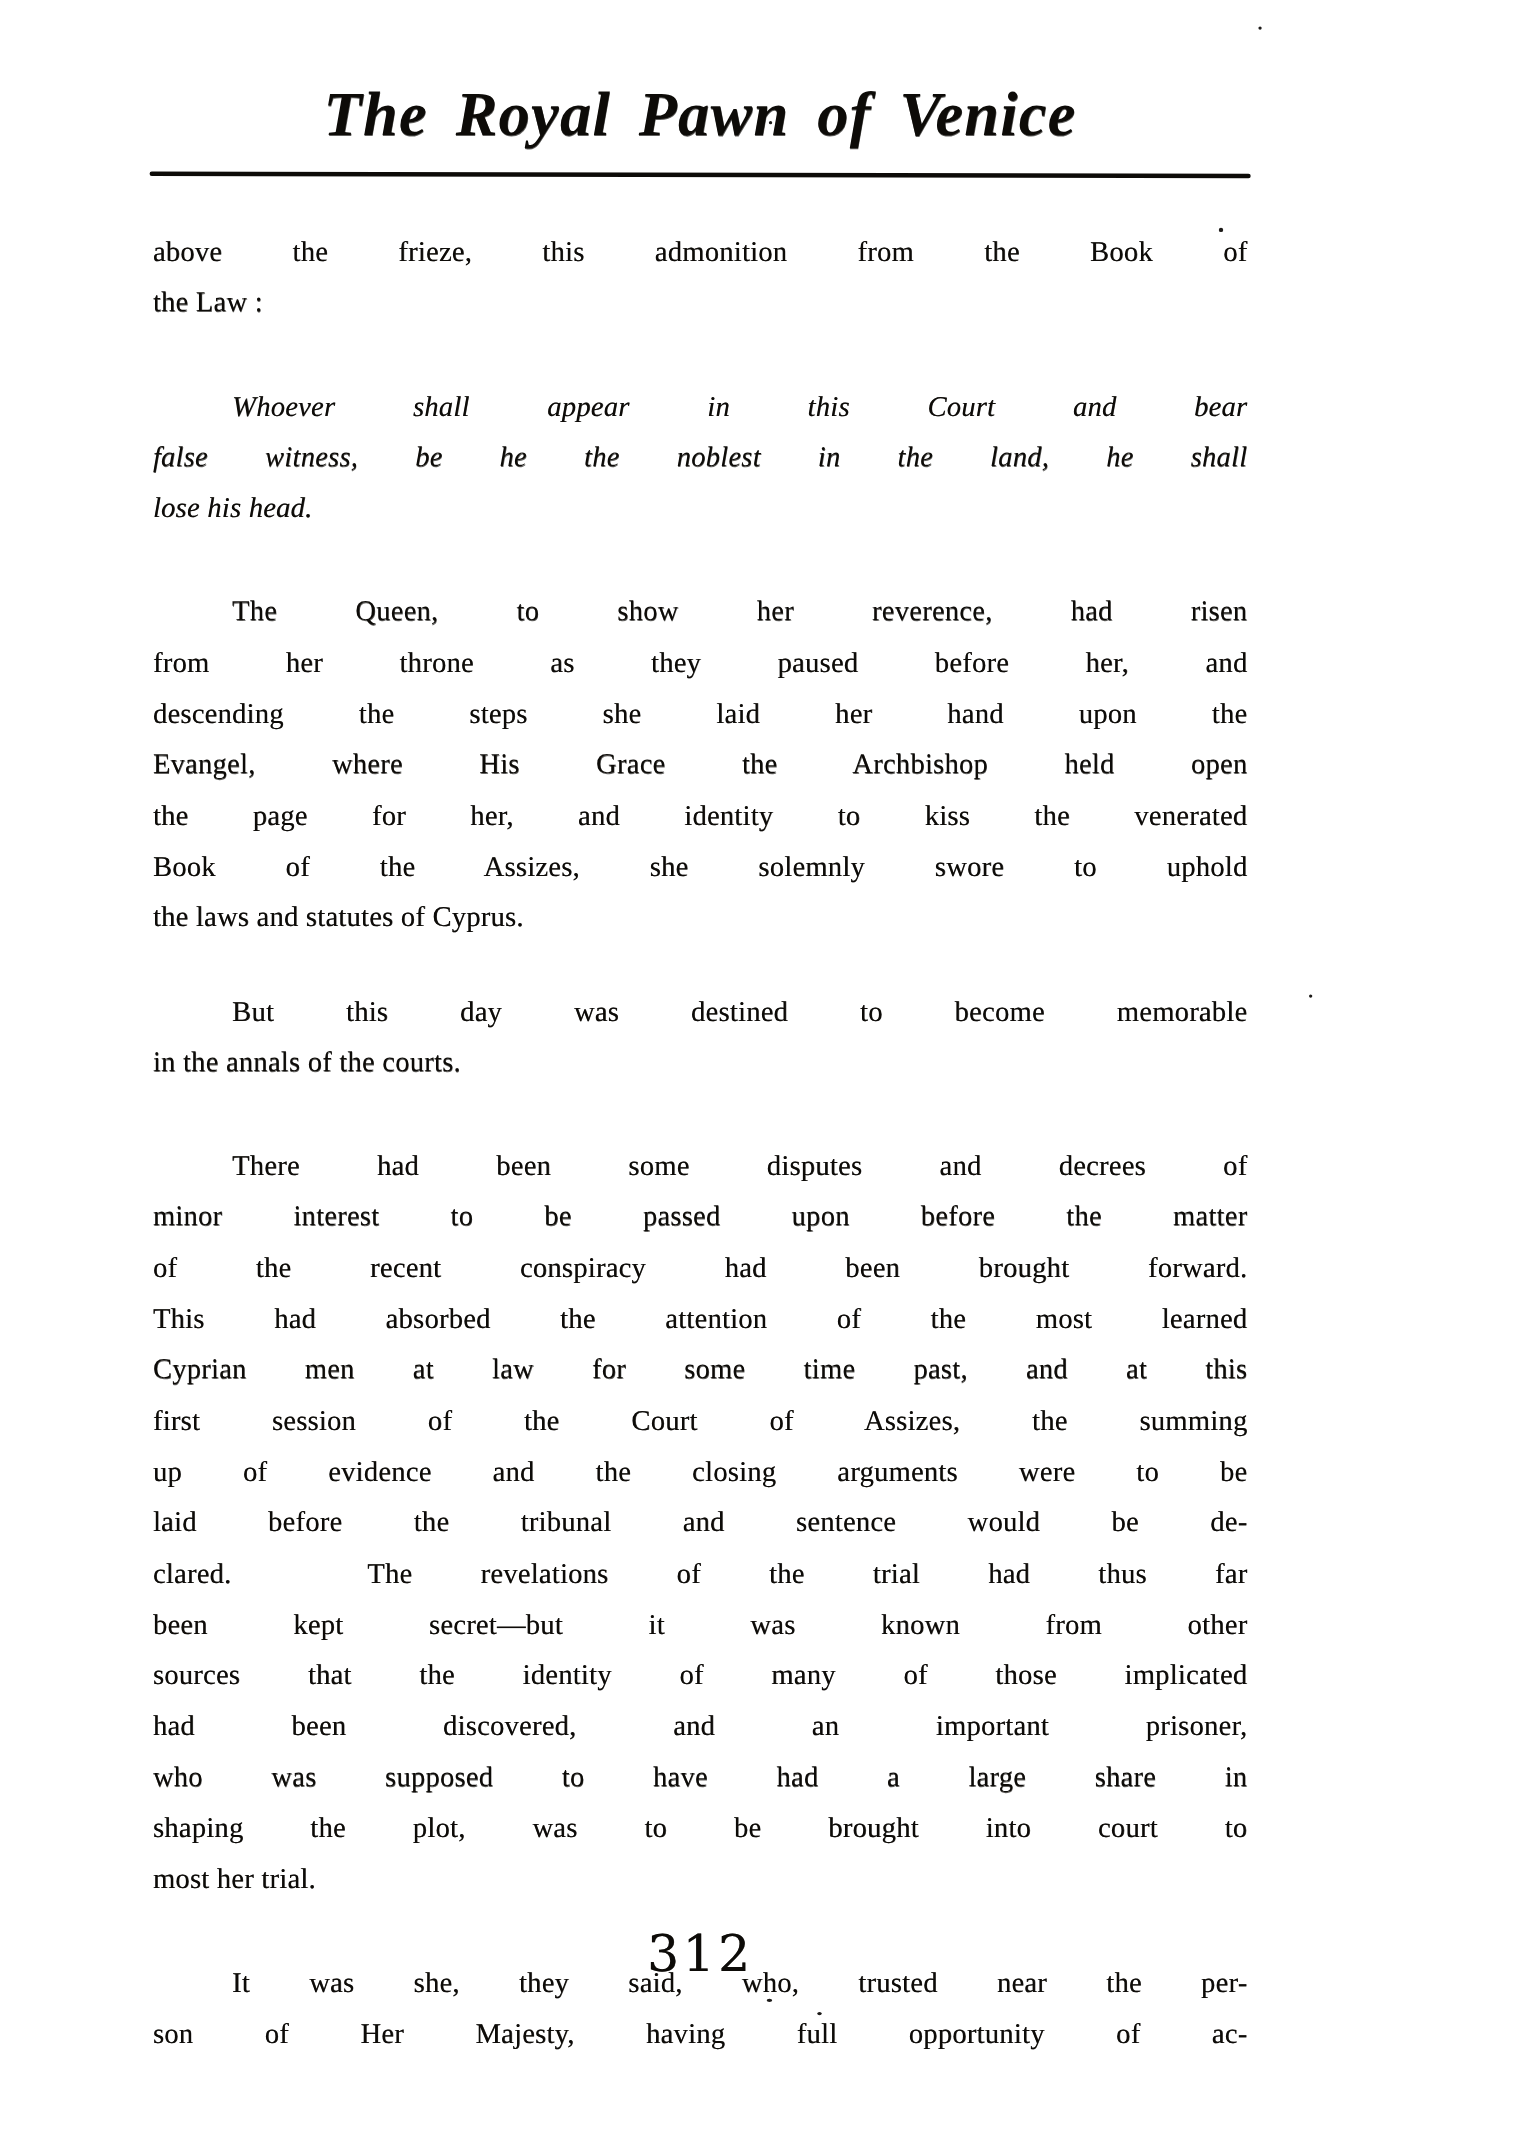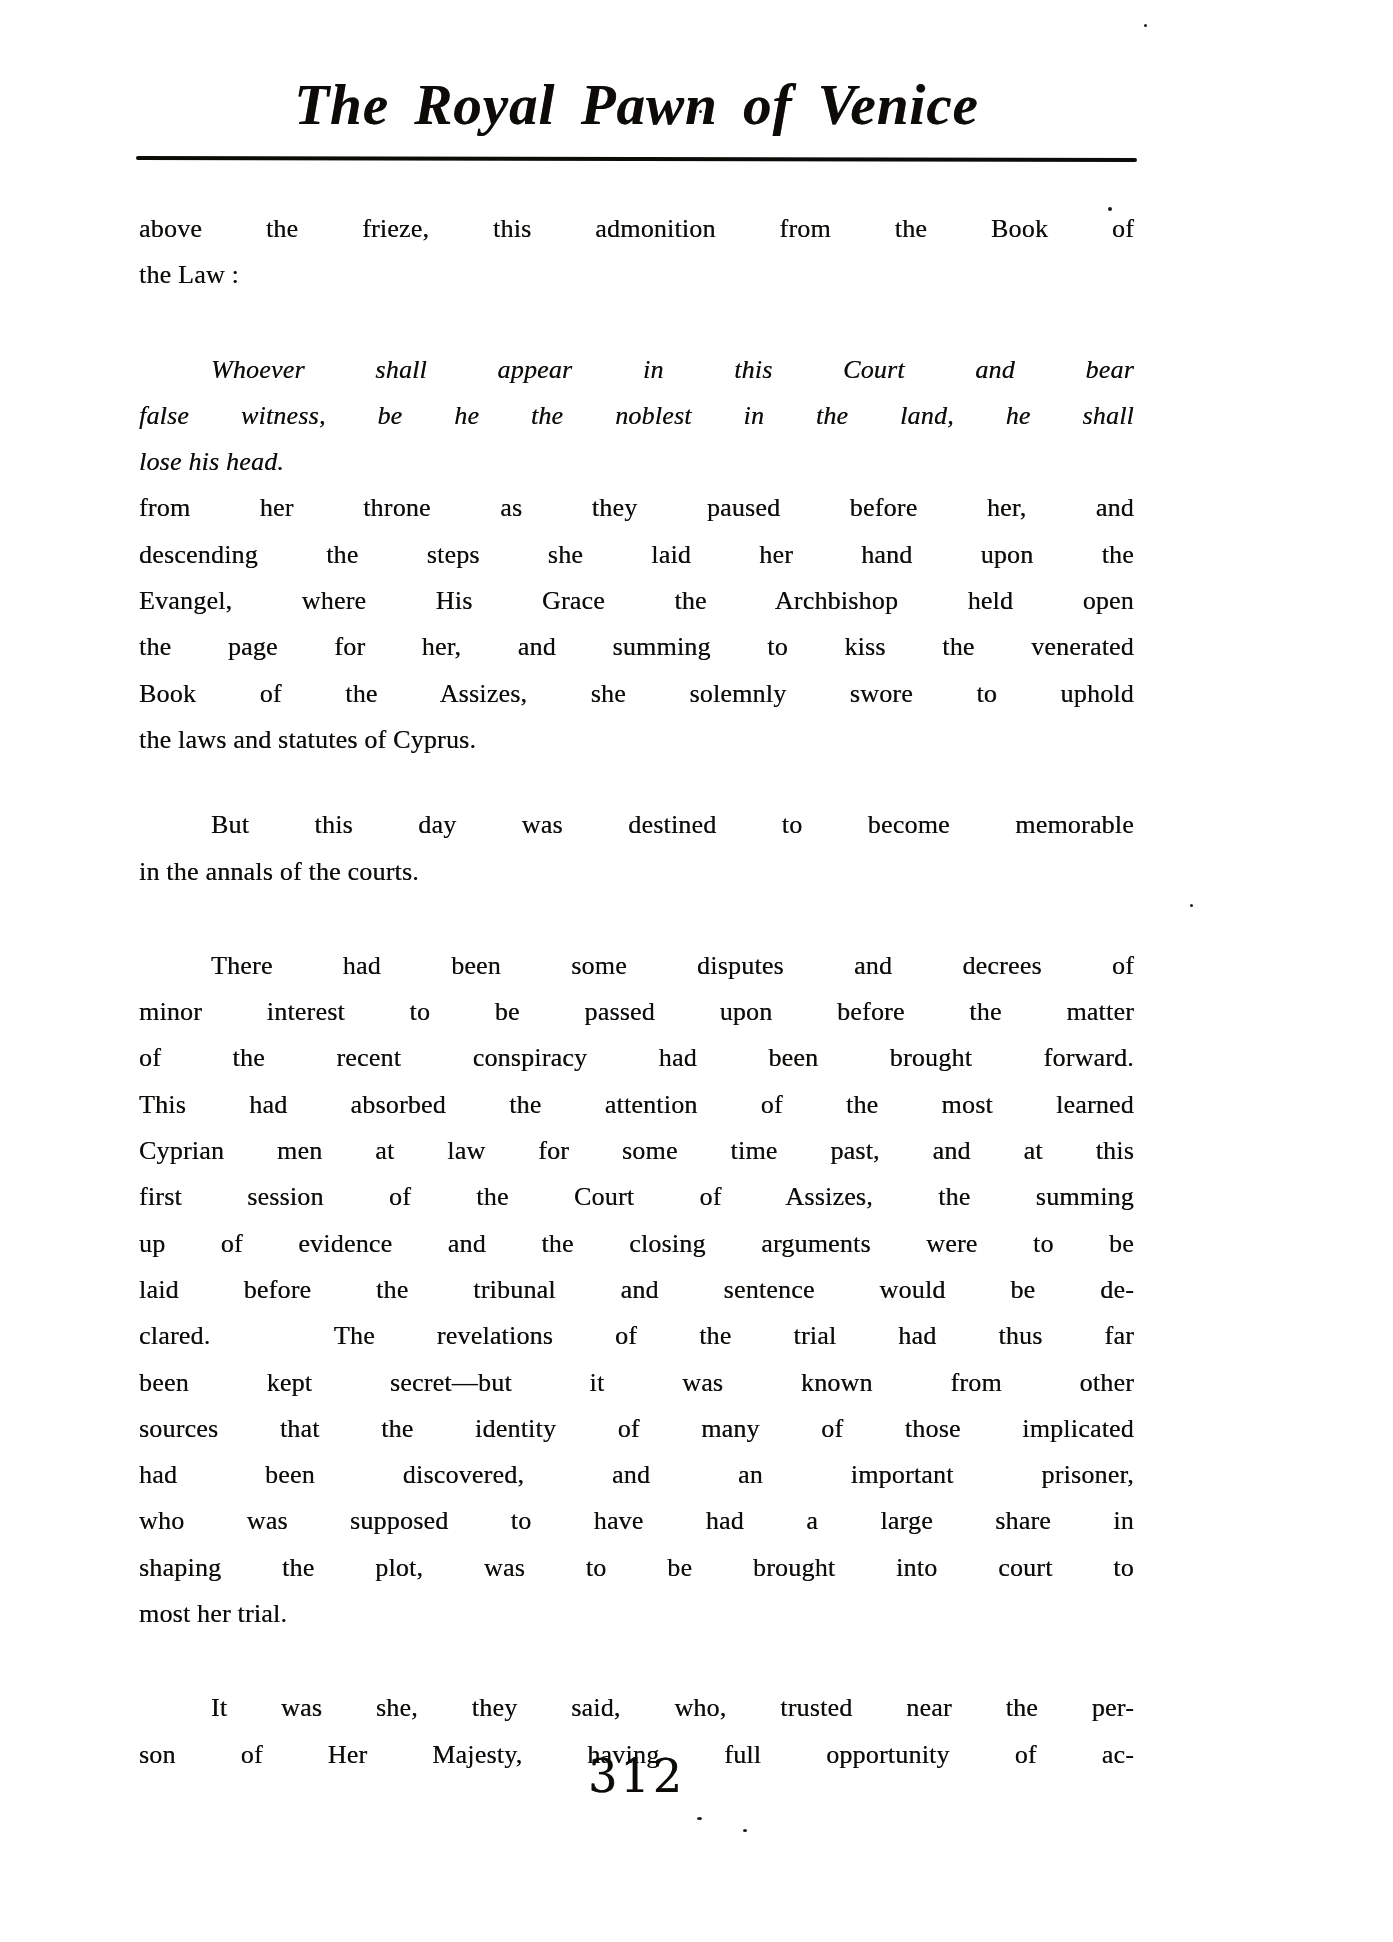--- a/index.html
+++ b/index.html
@@ -84,24 +84,25 @@
   <h1 class="running-title">The Royal Pawn of Venice</h1>
 
   <div class="title-rule"></div>
 
   <div class="text-block">
       <div class="line">above the frieze, this admonition from the Book of</div>
       <div class="line para-end">the Law :</div>
       <div class="line italic indent">Whoever shall appear in this Court and bear</div>
       <div class="line italic">false witness, be he the noblest in the land, he shall</div>
       <div class="line italic para-end">lose his head.</div>
+      <div class="line indent">The Queen, to show her reverence, had risen</div>
       <div class="line">from her throne as they paused before her, and</div>
       <div class="line">descending the steps she laid her hand upon the</div>
       <div class="line">Evangel, where His Grace the Archbishop held open</div>
-      <div class="line">the page for her, and summing to kiss the venerated</div>
+      <div class="line">the page for her, and identity to kiss the venerated</div>
       <div class="line">Book of the Assizes, she solemnly swore to uphold</div>
       <div class="line para-end">the laws and statutes of Cyprus.</div>
       <div class="line indent section-break">But this day was destined to become memorable</div>
       <div class="line para-end">in the annals of the courts.</div>
       <div class="line indent">There had been some disputes and decrees of</div>
       <div class="line">minor interest to be passed upon before the matter</div>
       <div class="line">of the recent conspiracy had been brought forward.</div>
       <div class="line">This had absorbed the attention of the most learned</div>
       <div class="line">Cyprian men at law for some time past, and at this</div>
       <div class="line">first session of the Court of Assizes, the summing</div>

